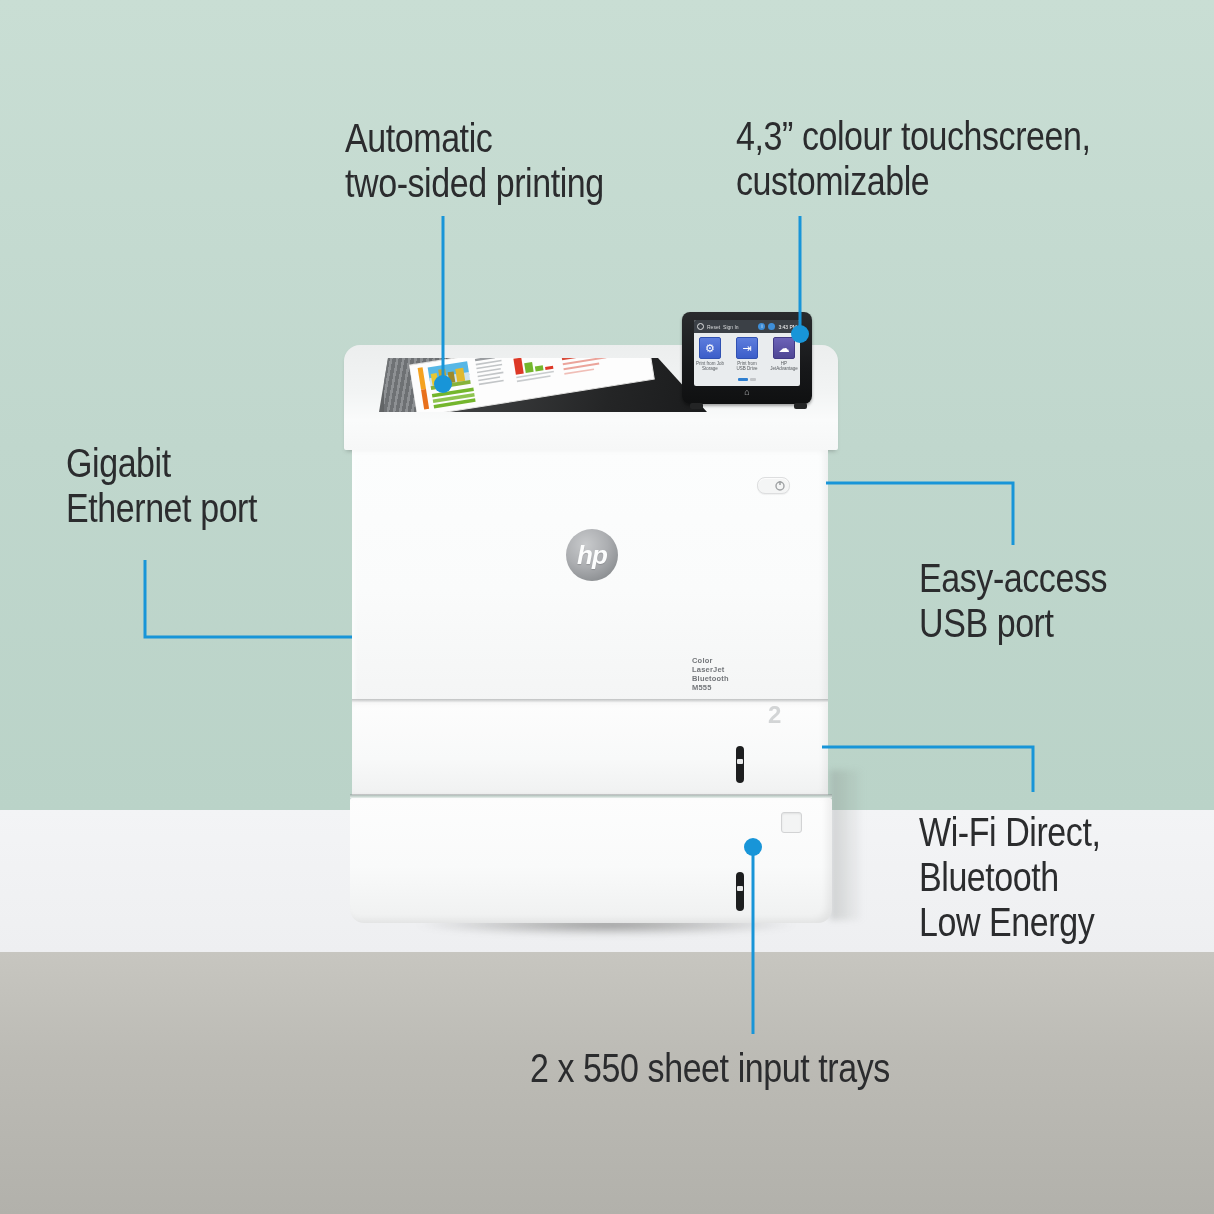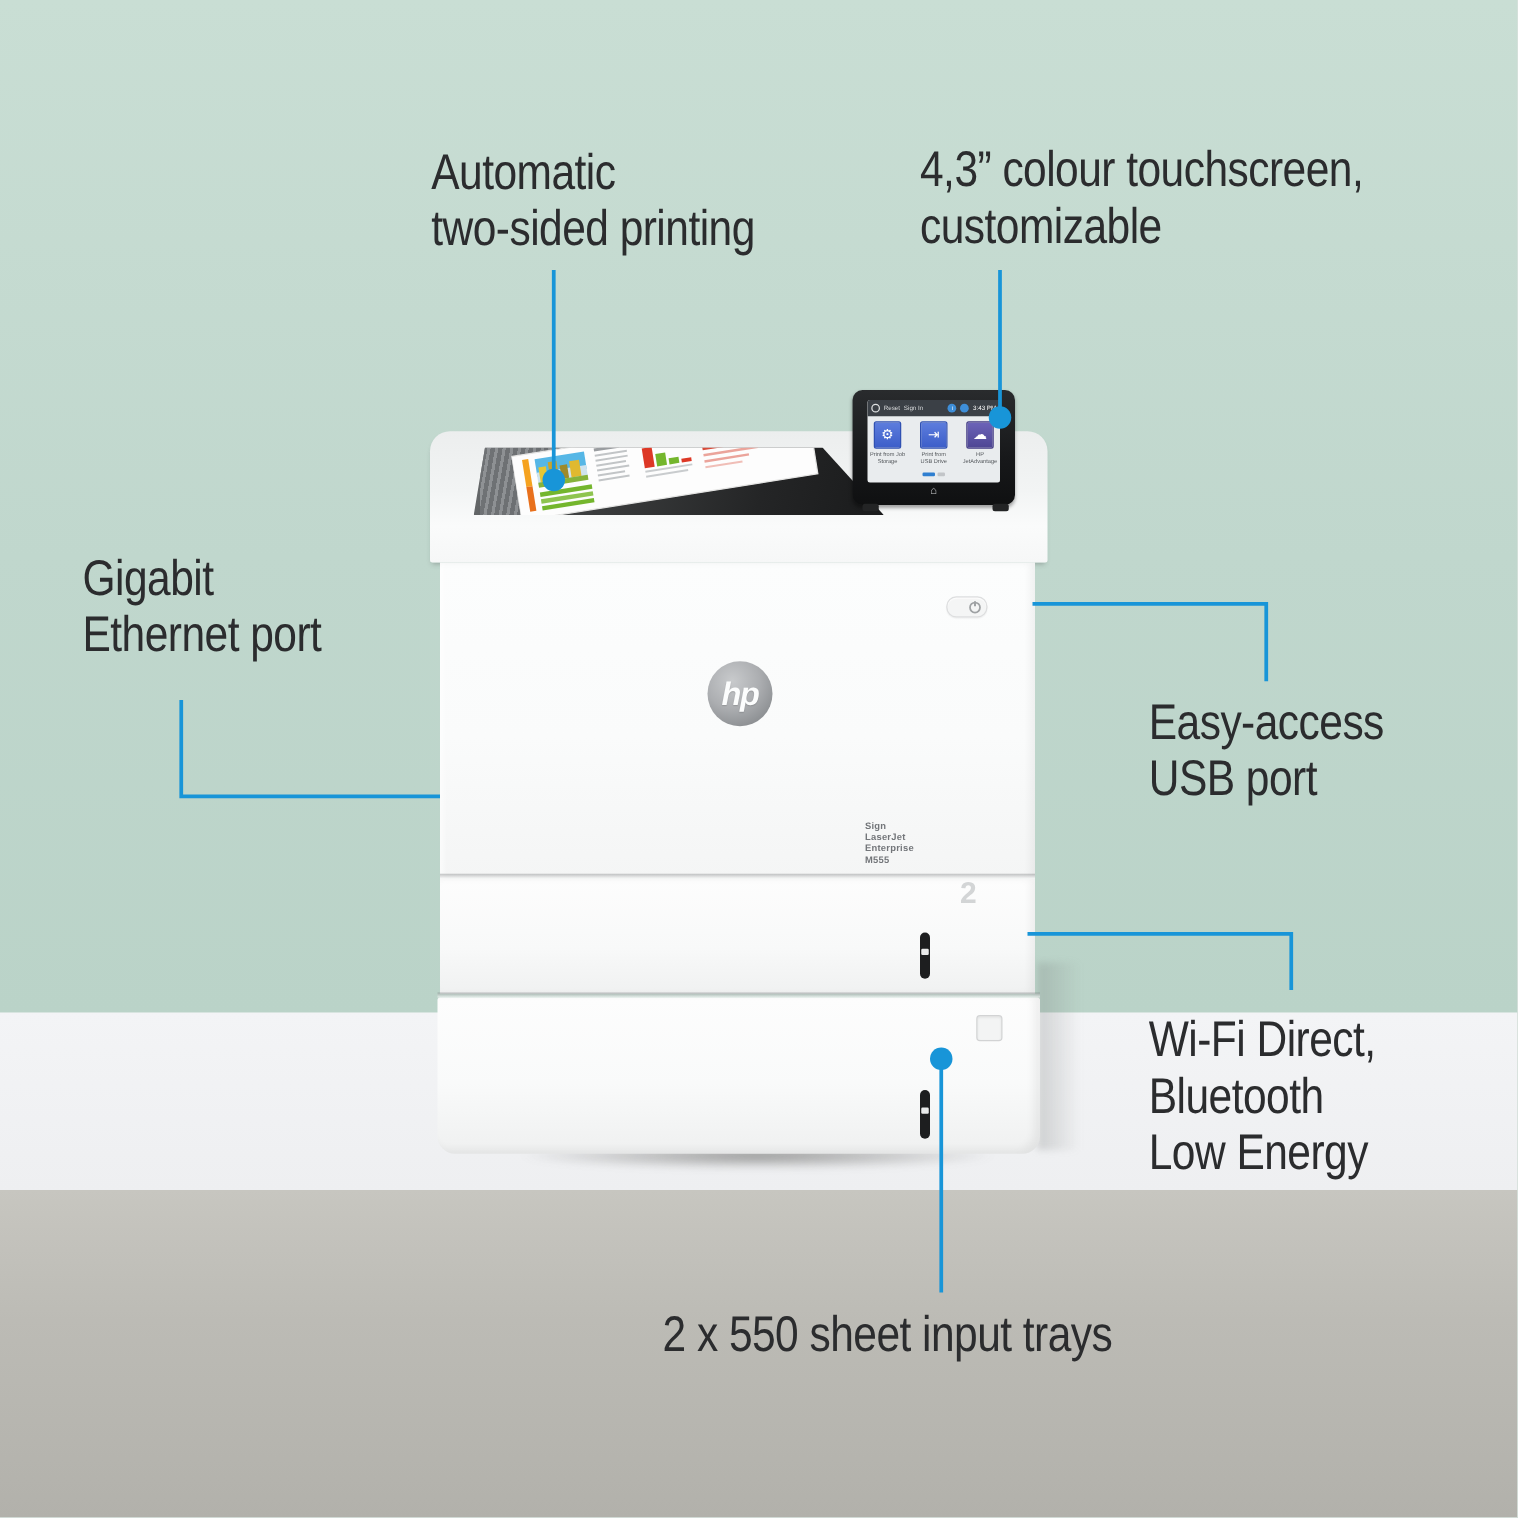--- a/index.html
+++ b/index.html
@@ -176,21 +176,21 @@
     <div class="panel-foot" style="left:794px;"></div>
 
     <div class="body-main"></div>
     <div class="power-btn">
       <svg width="12" height="12" viewBox="0 0 12 12" style="position:absolute;right:3px;top:1.5px;">
         <circle cx="6" cy="6" r="4" fill="none" stroke="#9fa2a4" stroke-width="1.4"></circle>
         <line x1="6" y1="1" x2="6" y2="5" stroke="#9fa2a4" stroke-width="1.6"></line>
       </svg>
     </div>
     <div class="hp-logo">hp</div>
-    <div class="model-label">Sign LaserJet Enterprise M555</div>
+    <div class="model-label">Color LaserJet Bluetooth M555</div>
 
     <div class="seam" style="top:699px;"></div>
     <div class="tray2"></div>
     <div class="tray-num">2</div>
     <div class="gauge" style="left:736px;top:746px;height:37px;">
       <div class="notch" style="top:13px;"></div>
     </div>
     <div class="seam" style="top:794px;left:350px;width:482px;"></div>
     <div class="tray3"></div>
     <div class="latch"></div>

